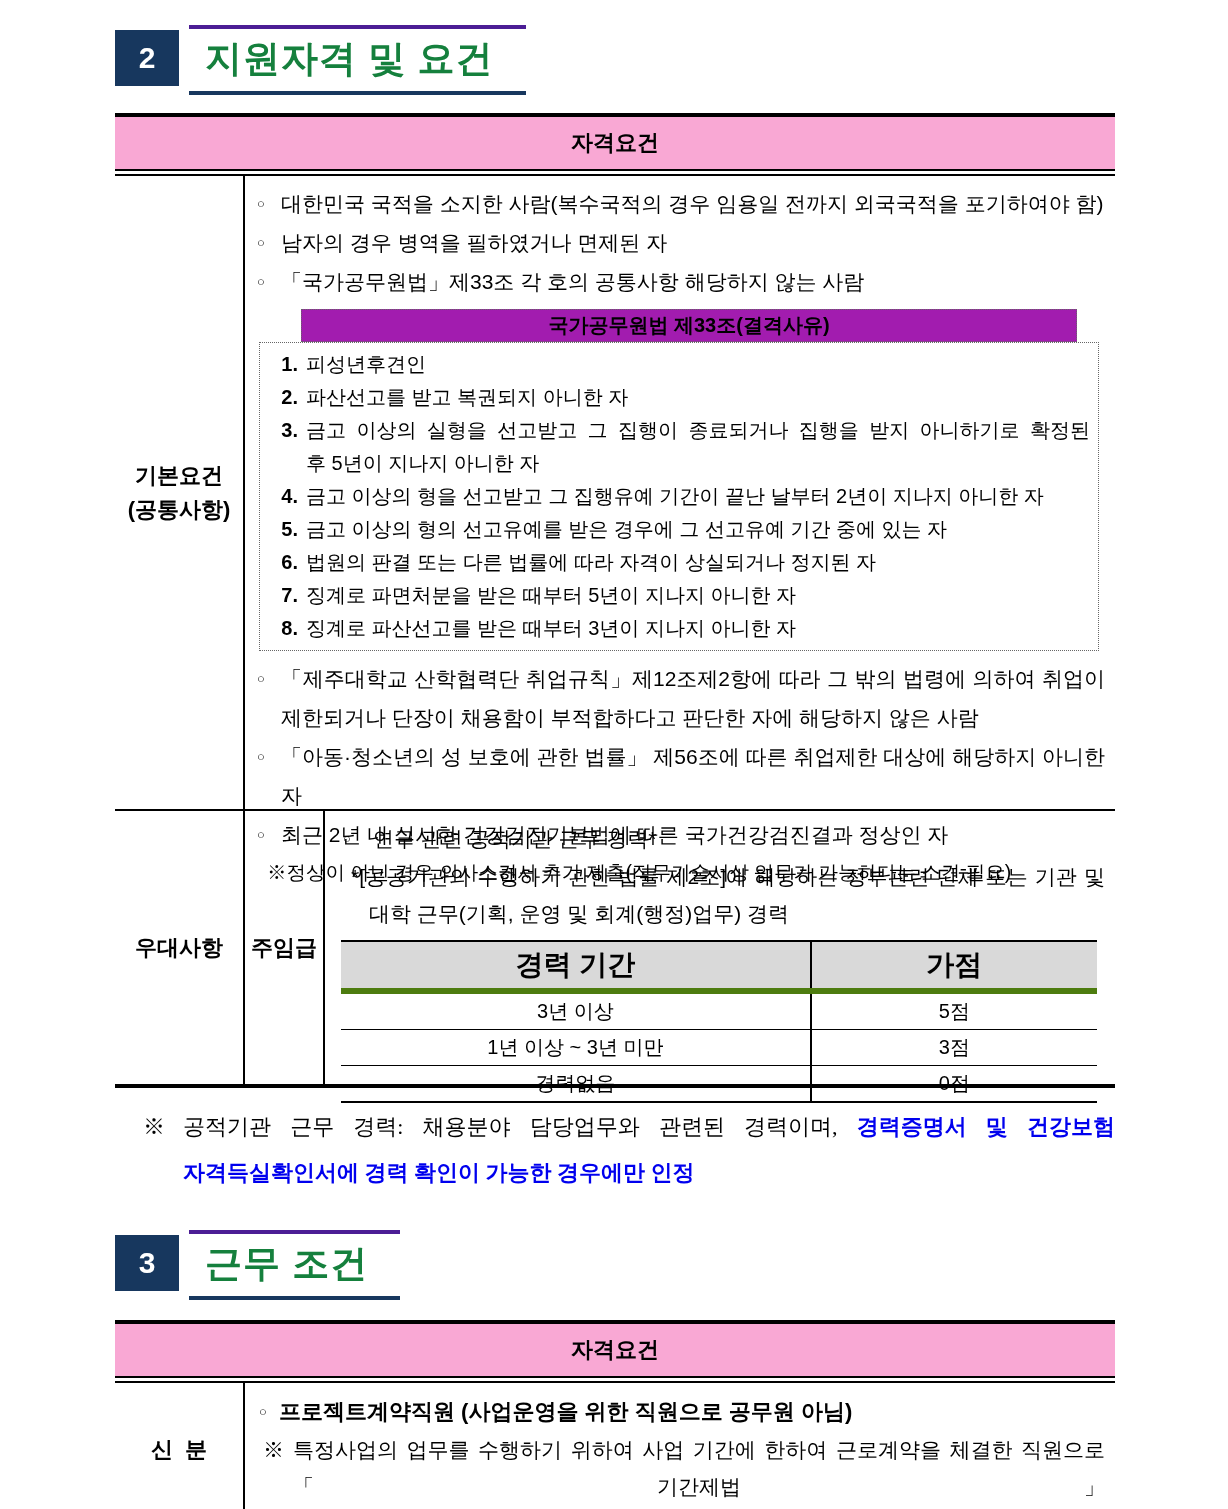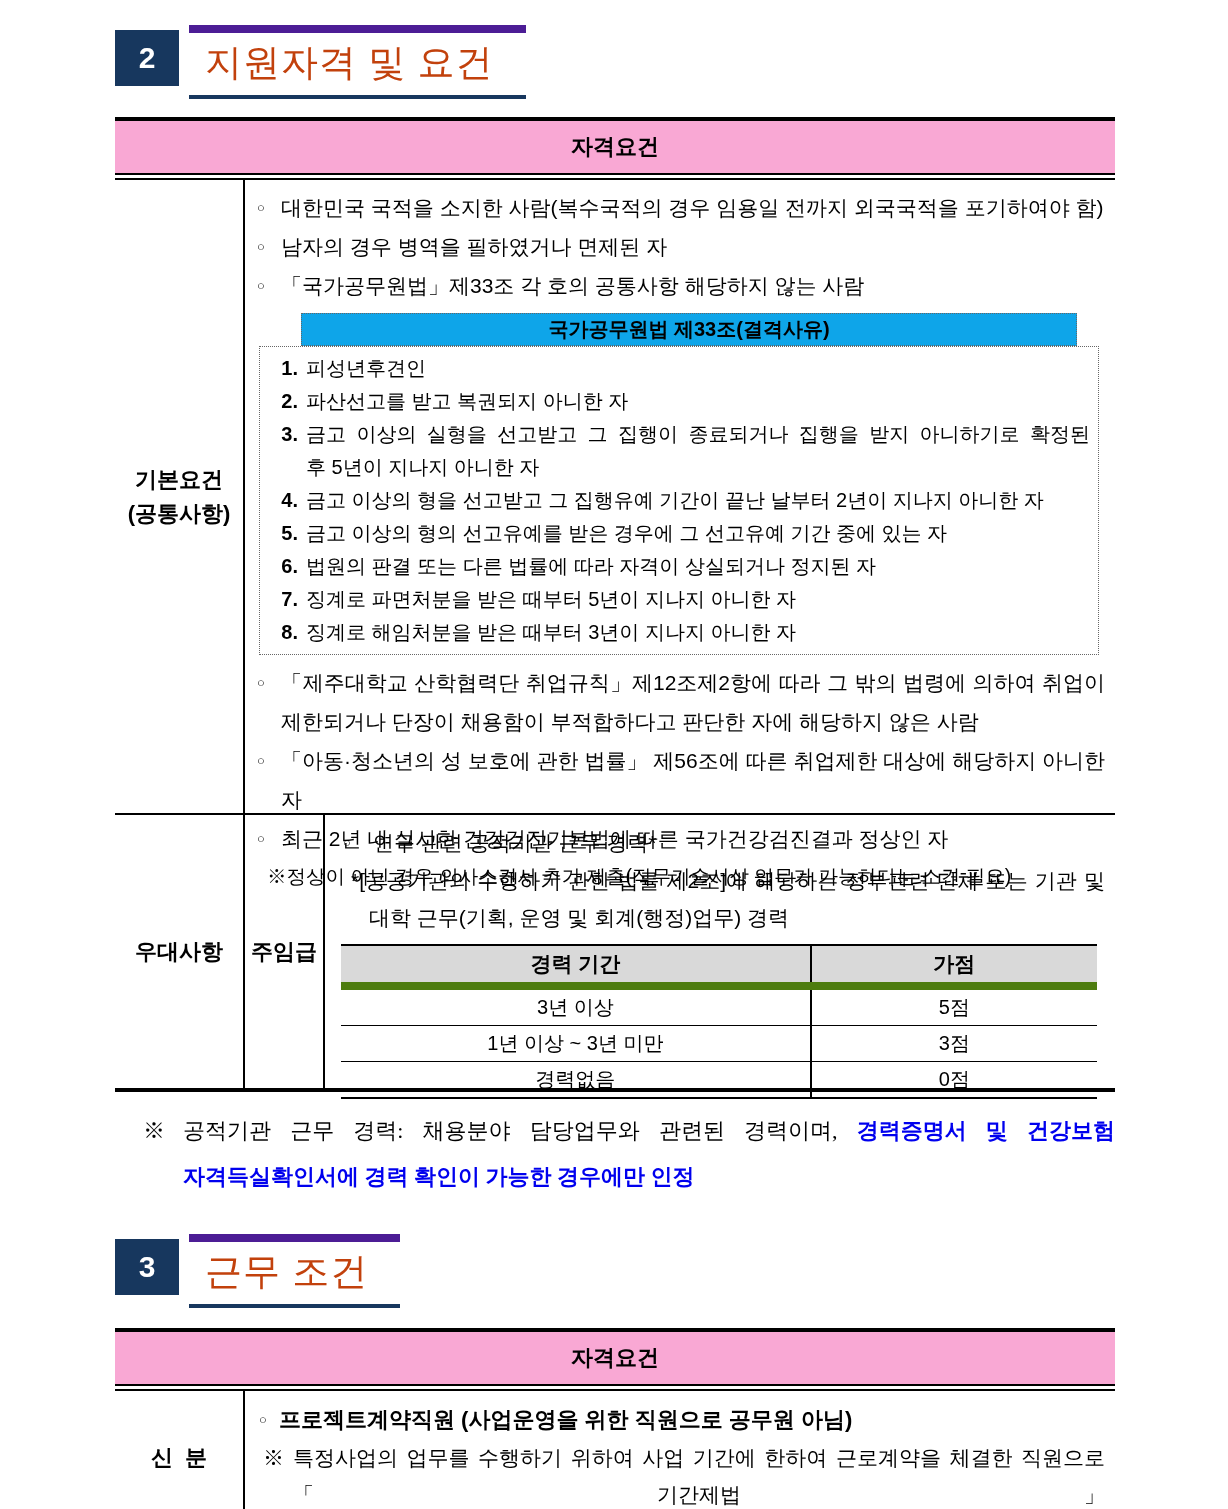--- a/index.html
+++ b/index.html
@@ -15,24 +15,24 @@
   
   .sec{display:flex;align-items:flex-start;}
   .sec-num{
     width:64px;height:56px;margin-top:5px;
     background:#17375e;color:#fff;
     display:flex;align-items:center;justify-content:center;
     font-size:30px;font-weight:bold;flex:0 0 auto;
   }
   .sec-title{
     margin-left:10px;
-    border-top:8px solid #4c1d95;
+    border-top:4px solid #4c1d95;
     border-bottom:4px solid #17375e;
     padding:5px 32px 7px 16px;
-    font-size:37px;font-weight:normal;color:#c2410c;
+    font-size:37px;font-weight:bold;color:#15803d;
     letter-spacing:1px;
     width:fit-content;white-space:nowrap;
   }
 
   
   .tbl{margin-top:18px;border-bottom:4px solid #000;}
   .tbl-head{
     border-top:4px solid #000;
     background:#f9a8d4;
     text-align:center;font-weight:bold;font-size:22px;
@@ -57,39 +57,39 @@
   .blt{display:flex;line-height:39px;}
   .blt .mark{flex:0 0 24px;font-size:13px;line-height:39px;text-align:left;}
   .blt .txt{flex:1 1 auto;text-align:justify;min-width:0;}
   .stretch{text-align:justify;text-align-last:justify;}
   .subnote{padding-left:10px;font-size:19.5px;line-height:37px;}
 
   
   .law-wrap{margin:8px 6px 8px 2px;}
   .law-head{
     margin:0 22px 0 42px;
-    background:#0ea5e9;border:1px dotted #666;
+    background:#a21caf;border:1px dotted #666;
     text-align:center;font-weight:bold;font-size:20px;
     padding:2px 0;
   }
   .law-body{border:1px dotted #666;padding:5px 8px 5px 4px;}
   .law-item{display:flex;font-size:20px;line-height:33px;}
   .law-item .no{flex:0 0 34px;text-align:right;padding-right:8px;font-weight:bold;}
   .law-item .li-txt{flex:1 1 auto;min-width:0;}
 
   
   .score{
     margin:8px 8px 0 4px;
     border-top:2px solid #000;border-bottom:2px solid #000;
   }
   .score .srow{display:flex;text-align:center;font-size:20px;}
   .score .srow > div{padding:4px 0;}
   .score .c1{flex:0 0 62%;border-right:2px solid #000;}
   .score .c2{flex:1 1 auto;}
-  .score .shead{background:#d9d9d9;font-weight:bold;border-bottom:8px solid #4d7c0f;font-size:21px;}
+  .score .shead{background:#d9d9d9;font-weight:bold;border-bottom:6px solid #4d7c0f;font-size:28px;}
   .score .srow + .srow{border-top:1.5px solid #000;}
   .score .shead + .srow{border-top:none;}
 
   
   .note{
     margin:16px 0 0 28px;
     font-family:"Liberation Serif",serif;
     font-size:22px;line-height:46px;
   }
   .note .l1{display:flex;}
@@ -171,21 +171,21 @@
             <div class="law-item">
               <span class="no">6.</span>
               <div class="li-txt">법원의 판결 또는 다른 법률에 따라 자격이 상실되거나 정지된 자</div>
             </div>
             <div class="law-item">
               <span class="no">7.</span>
               <div class="li-txt">징계로 파면처분을 받은 때부터 5년이 지나지 아니한 자</div>
             </div>
             <div class="law-item">
               <span class="no">8.</span>
-              <div class="li-txt">징계로 해임처분을 받은 때부터 3년이 지나지 아니한 자</div>
+              <div class="li-txt">징계로 파산선고를 받은 때부터 3년이 지나지 아니한 자</div>
             </div>
           </div>
         </div>
 
         <div class="blt">
           <span class="mark">○</span>
           <div class="txt">
             <div class="stretch">「제주대학교 산학협력단 취업규칙」제12조제2항에 따라 그 밖의 법령에 의하여 취업이</div>
             <div>제한되거나 단장이 채용함이 부적합하다고 판단한 자에 해당하지 않은 사람</div>
           </div>

